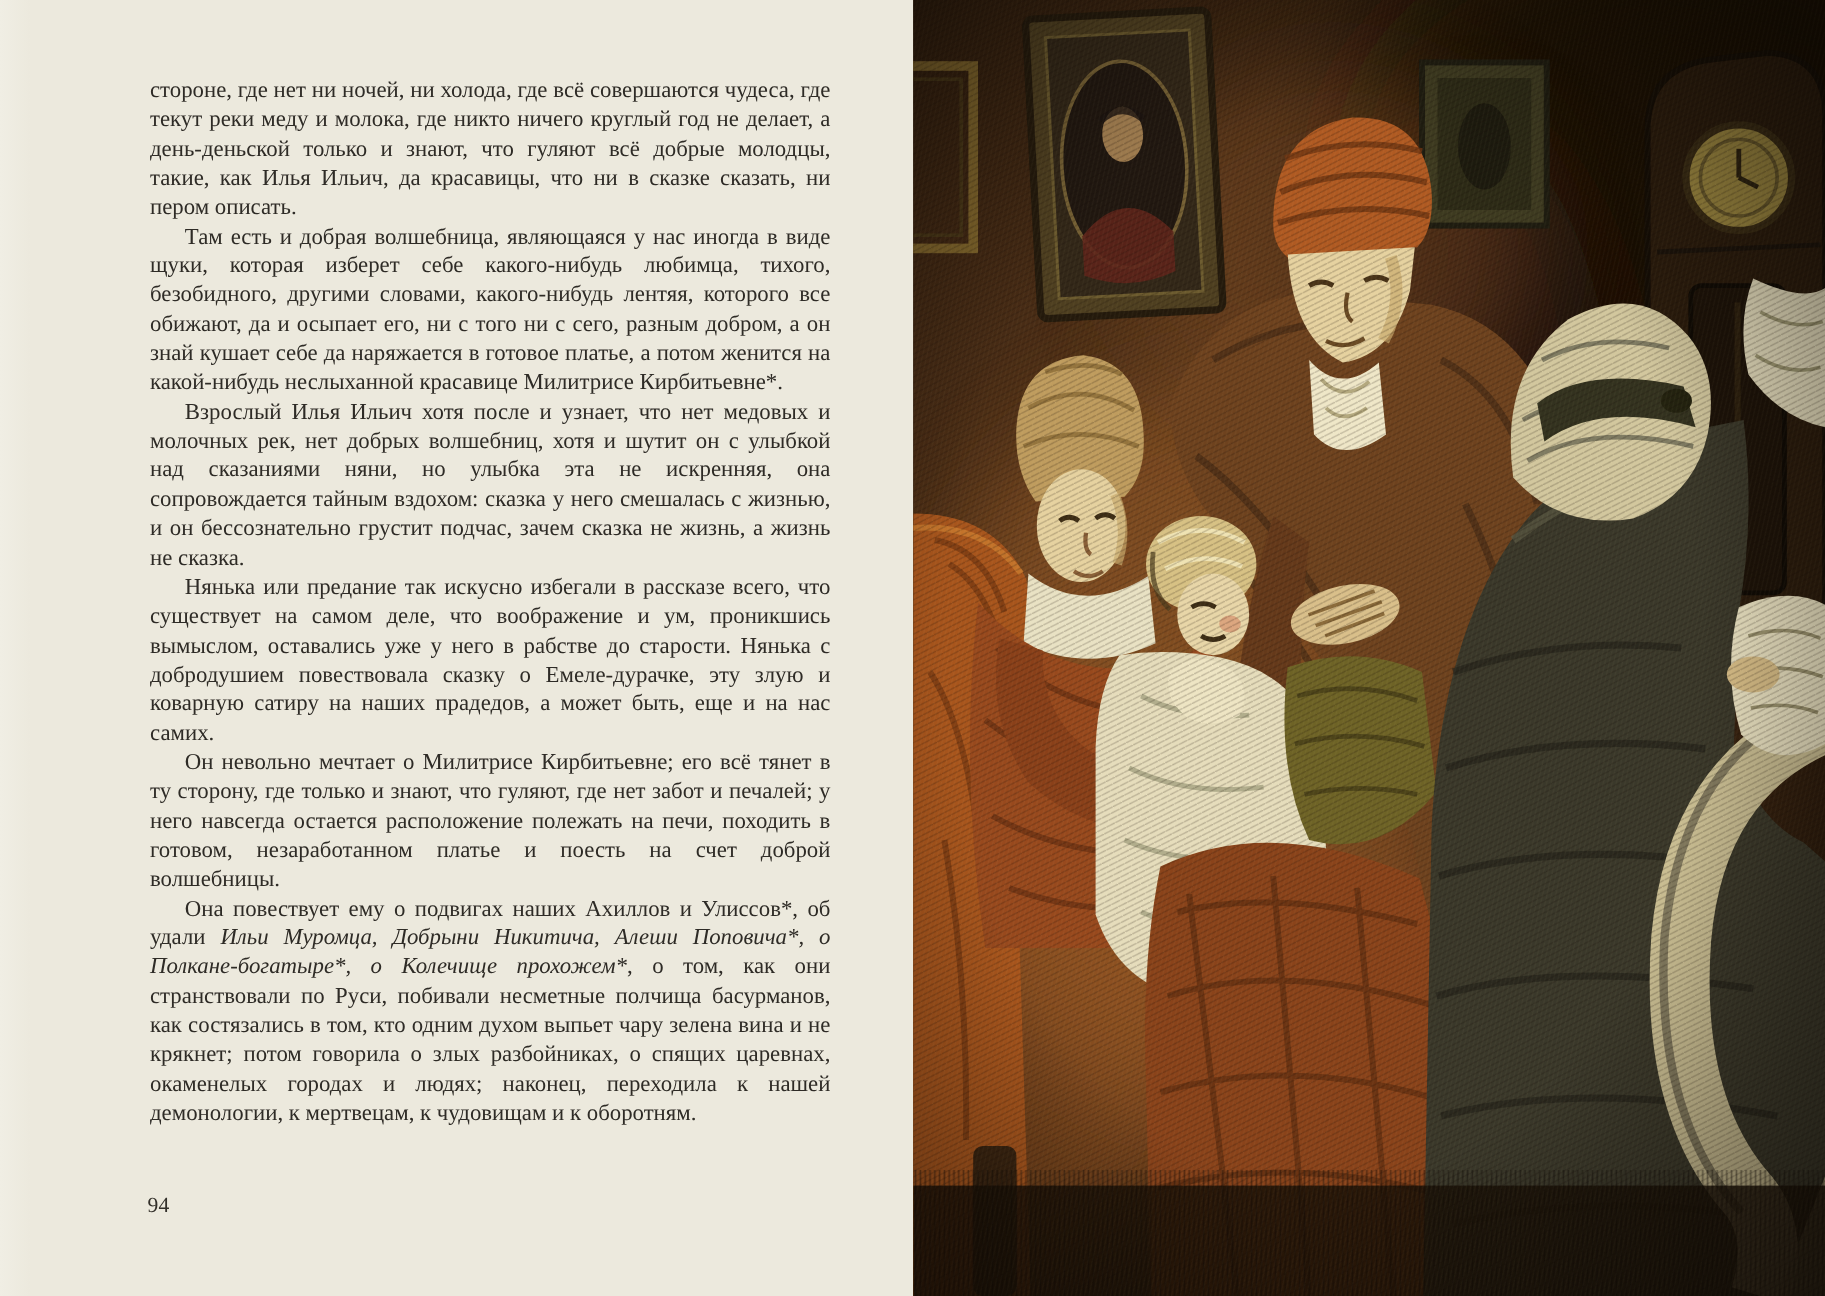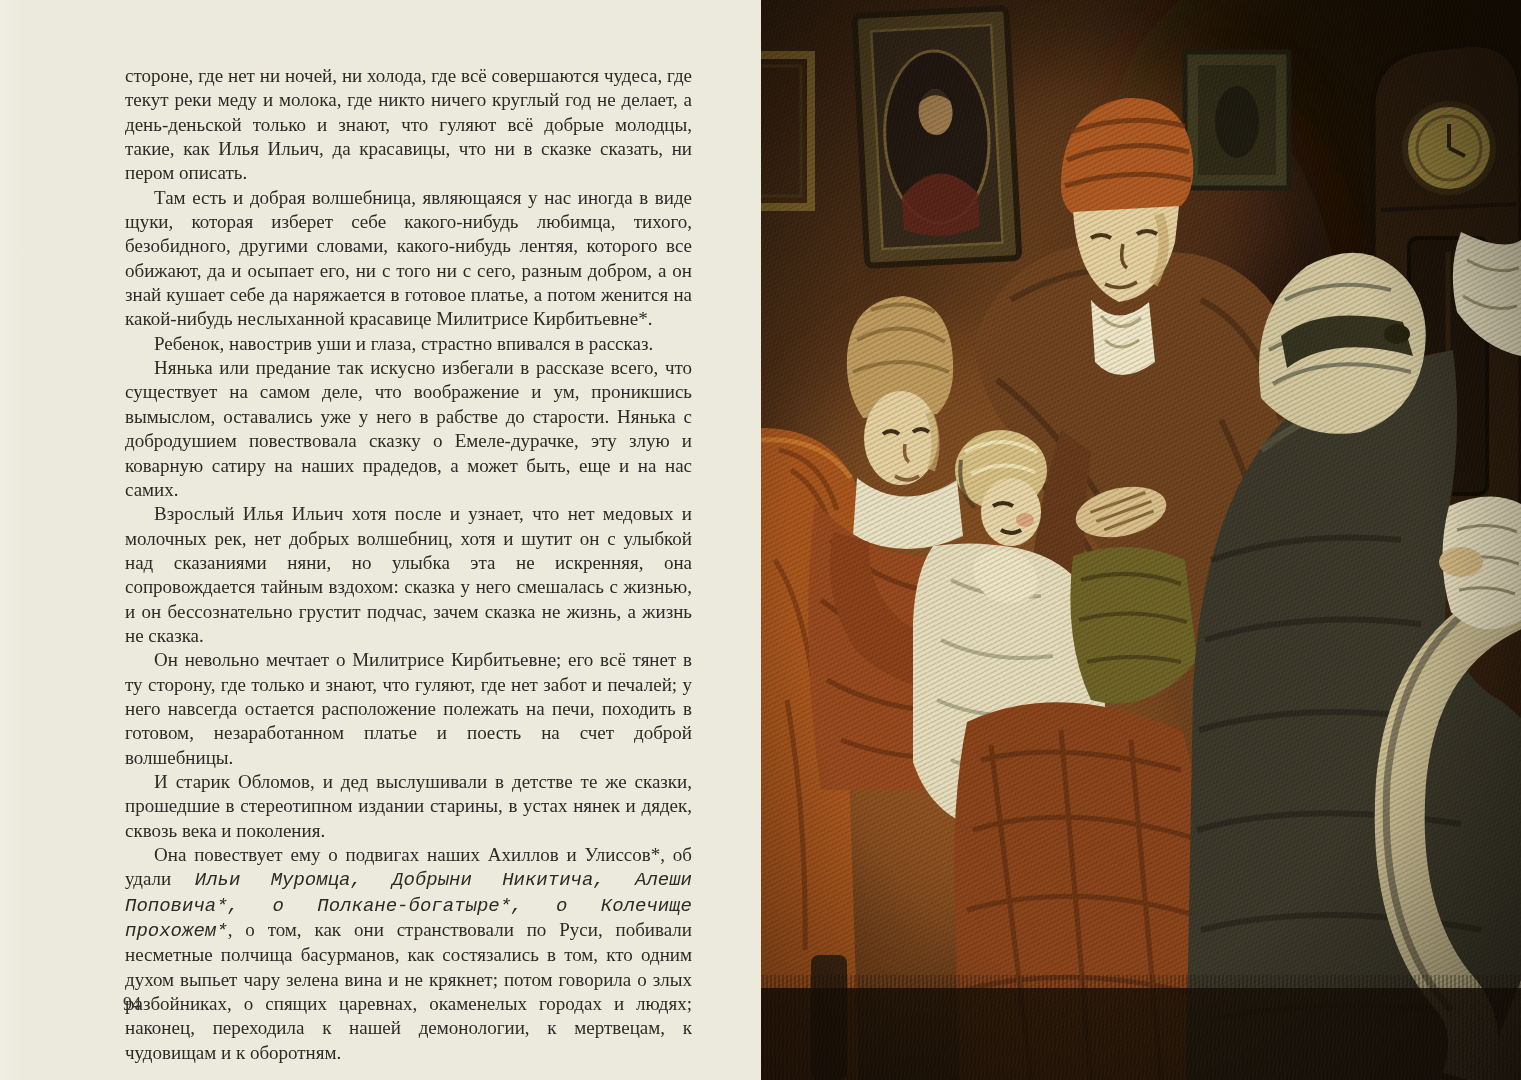--- a/index.html
+++ b/index.html
@@ -31,21 +31,21 @@
     font-size: 19px;
     line-height: 24.35px;
     text-align: justify;
     hyphens: auto;
   }
   .text-column p {
     margin: 0;
     padding: 0;
   }
   .text-column p.indent { text-indent: 29px; }
-  .text-column em { font-style: italic; font-family: Liberation Mono, monospace; }
+  .text-column em { font-style: italic; }
   .page-number {
     position: absolute;
     left: 123px; top: 994px;
     font-size: 18px;
     color: #33302a;
   }
   
   .page-right {
     position: absolute;
     left: 761px; top: 0;
@@ -56,25 +56,23 @@
 </style>
 </head>
 <body>
 
 <div class="spread">
 
   <div class="page-left">
     <div class="text-column" id="text-column">
         <p><span>стороне, где нет ни ночей, ни холода, где всё совершаются чудеса, где текут реки меду и молока, где никто ничего круглый год не делает, а день-деньской только и знают, что гуляют всё добрые молодцы, такие, как Илья Ильич, да красавицы, что ни в сказке сказать, ни пером описать.</span></p>
         <p class="indent"><span>Там есть и добрая волшебница, являющаяся у нас иногда в виде щуки, которая изберет себе какого-нибудь любимца, тихого, безобидного, другими словами, какого-нибудь лентяя, которого все обижают, да и осыпает его, ни с того ни с сего, разным добром, а он знай кушает себе да наряжается в готовое платье, а потом женится на какой-нибудь неслыханной красавице Милитрисе Кирбитьевне*.</span></p>
-        <p class="indent"><span>Ребенок, навострив уши и глаза, страстно впивался в рассказ.</span></p>
+        <p class="indent"><span>Взрослый Илья Ильич хотя после и узнает, что нет медовых и молочных рек, нет добрых волшебниц, хотя и шутит он с улыбкой над сказаниями няни, но улыбка эта не искренняя, она сопровождается тайным вздохом: сказка у него смешалась с жизнью, и он бессознательно грустит подчас, зачем сказка не жизнь, а жизнь не сказка.</span></p>
         <p class="indent"><span>Нянька или предание так искусно избегали в рассказе всего, что существует на самом деле, что воображение и ум, проникшись вымыслом, оставались уже у него в рабстве до старости. Нянька с добродушием повествовала сказку о Емеле-дурачке, эту злую и коварную сатиру на наших прадедов, а может быть, еще и на нас самих.</span></p>
-        <p class="indent"><span>Взрослый Илья Ильич хотя после и узнает, что нет медовых и молочных рек, нет добрых волшебниц, хотя и шутит он с улыбкой над сказаниями няни, но улыбка эта не искренняя, она сопровождается тайным вздохом: сказка у него смешалась с жизнью, и он бессознательно грустит подчас, зачем сказка не жизнь, а жизнь не сказка.</span></p>
         <p class="indent"><span>Он невольно мечтает о Милитрисе Кирбитьевне; его всё тянет в ту сторону, где только и знают, что гуляют, где нет забот и печалей; у него навсегда остается расположение полежать на печи, походить в готовом, незаработанном платье и поесть на счет доброй волшебницы.</span></p>
-        <p class="indent"><span>И старик Обломов, и дед выслушивали в детстве те же сказки, прошедшие в стереотипном издании старины, в устах нянек и дядек, сквозь века и поколения.</span></p>
         <p class="indent"><span>Она повествует ему о подвигах наших Ахиллов и Улиссов*, об удали </span><em>Ильи Муромца, Добрыни Никитича, Алеши Поповича*, о Полкане-богатыре*, о Колечище прохожем*</em><span>, о том, как они странствовали по Руси, побивали несметные полчища басурманов, как состязались в том, кто одним духом выпьет чару зелена вина и не крякнет; потом говорила о злых разбойниках, о спящих царевнах, окаменелых городах и людях; наконец, переходила к нашей демонологии, к мертвецам, к чудовищам и к оборотням.</span></p>
       </div>
     <div class="page-number">94</div>
   </div>
 
   <div class="page-right">
     <svg width="760" height="1080" viewBox="0 0 760 1080" xmlns="http://www.w3.org/2000/svg" aria-label="Цветной карандашный рисунок: мать с ребёнком в оранжевом кресле, склонившийся старик в колпаке, няня в чепце спиной к зрителю; на тёмной стене портреты и напольные часы">
       <defs>
         <radialGradient id="bgGrad" cx="32%" cy="58%" r="85%">
           <stop offset="0" stop-color="var(--bg-warm, #6b4120)"></stop>

